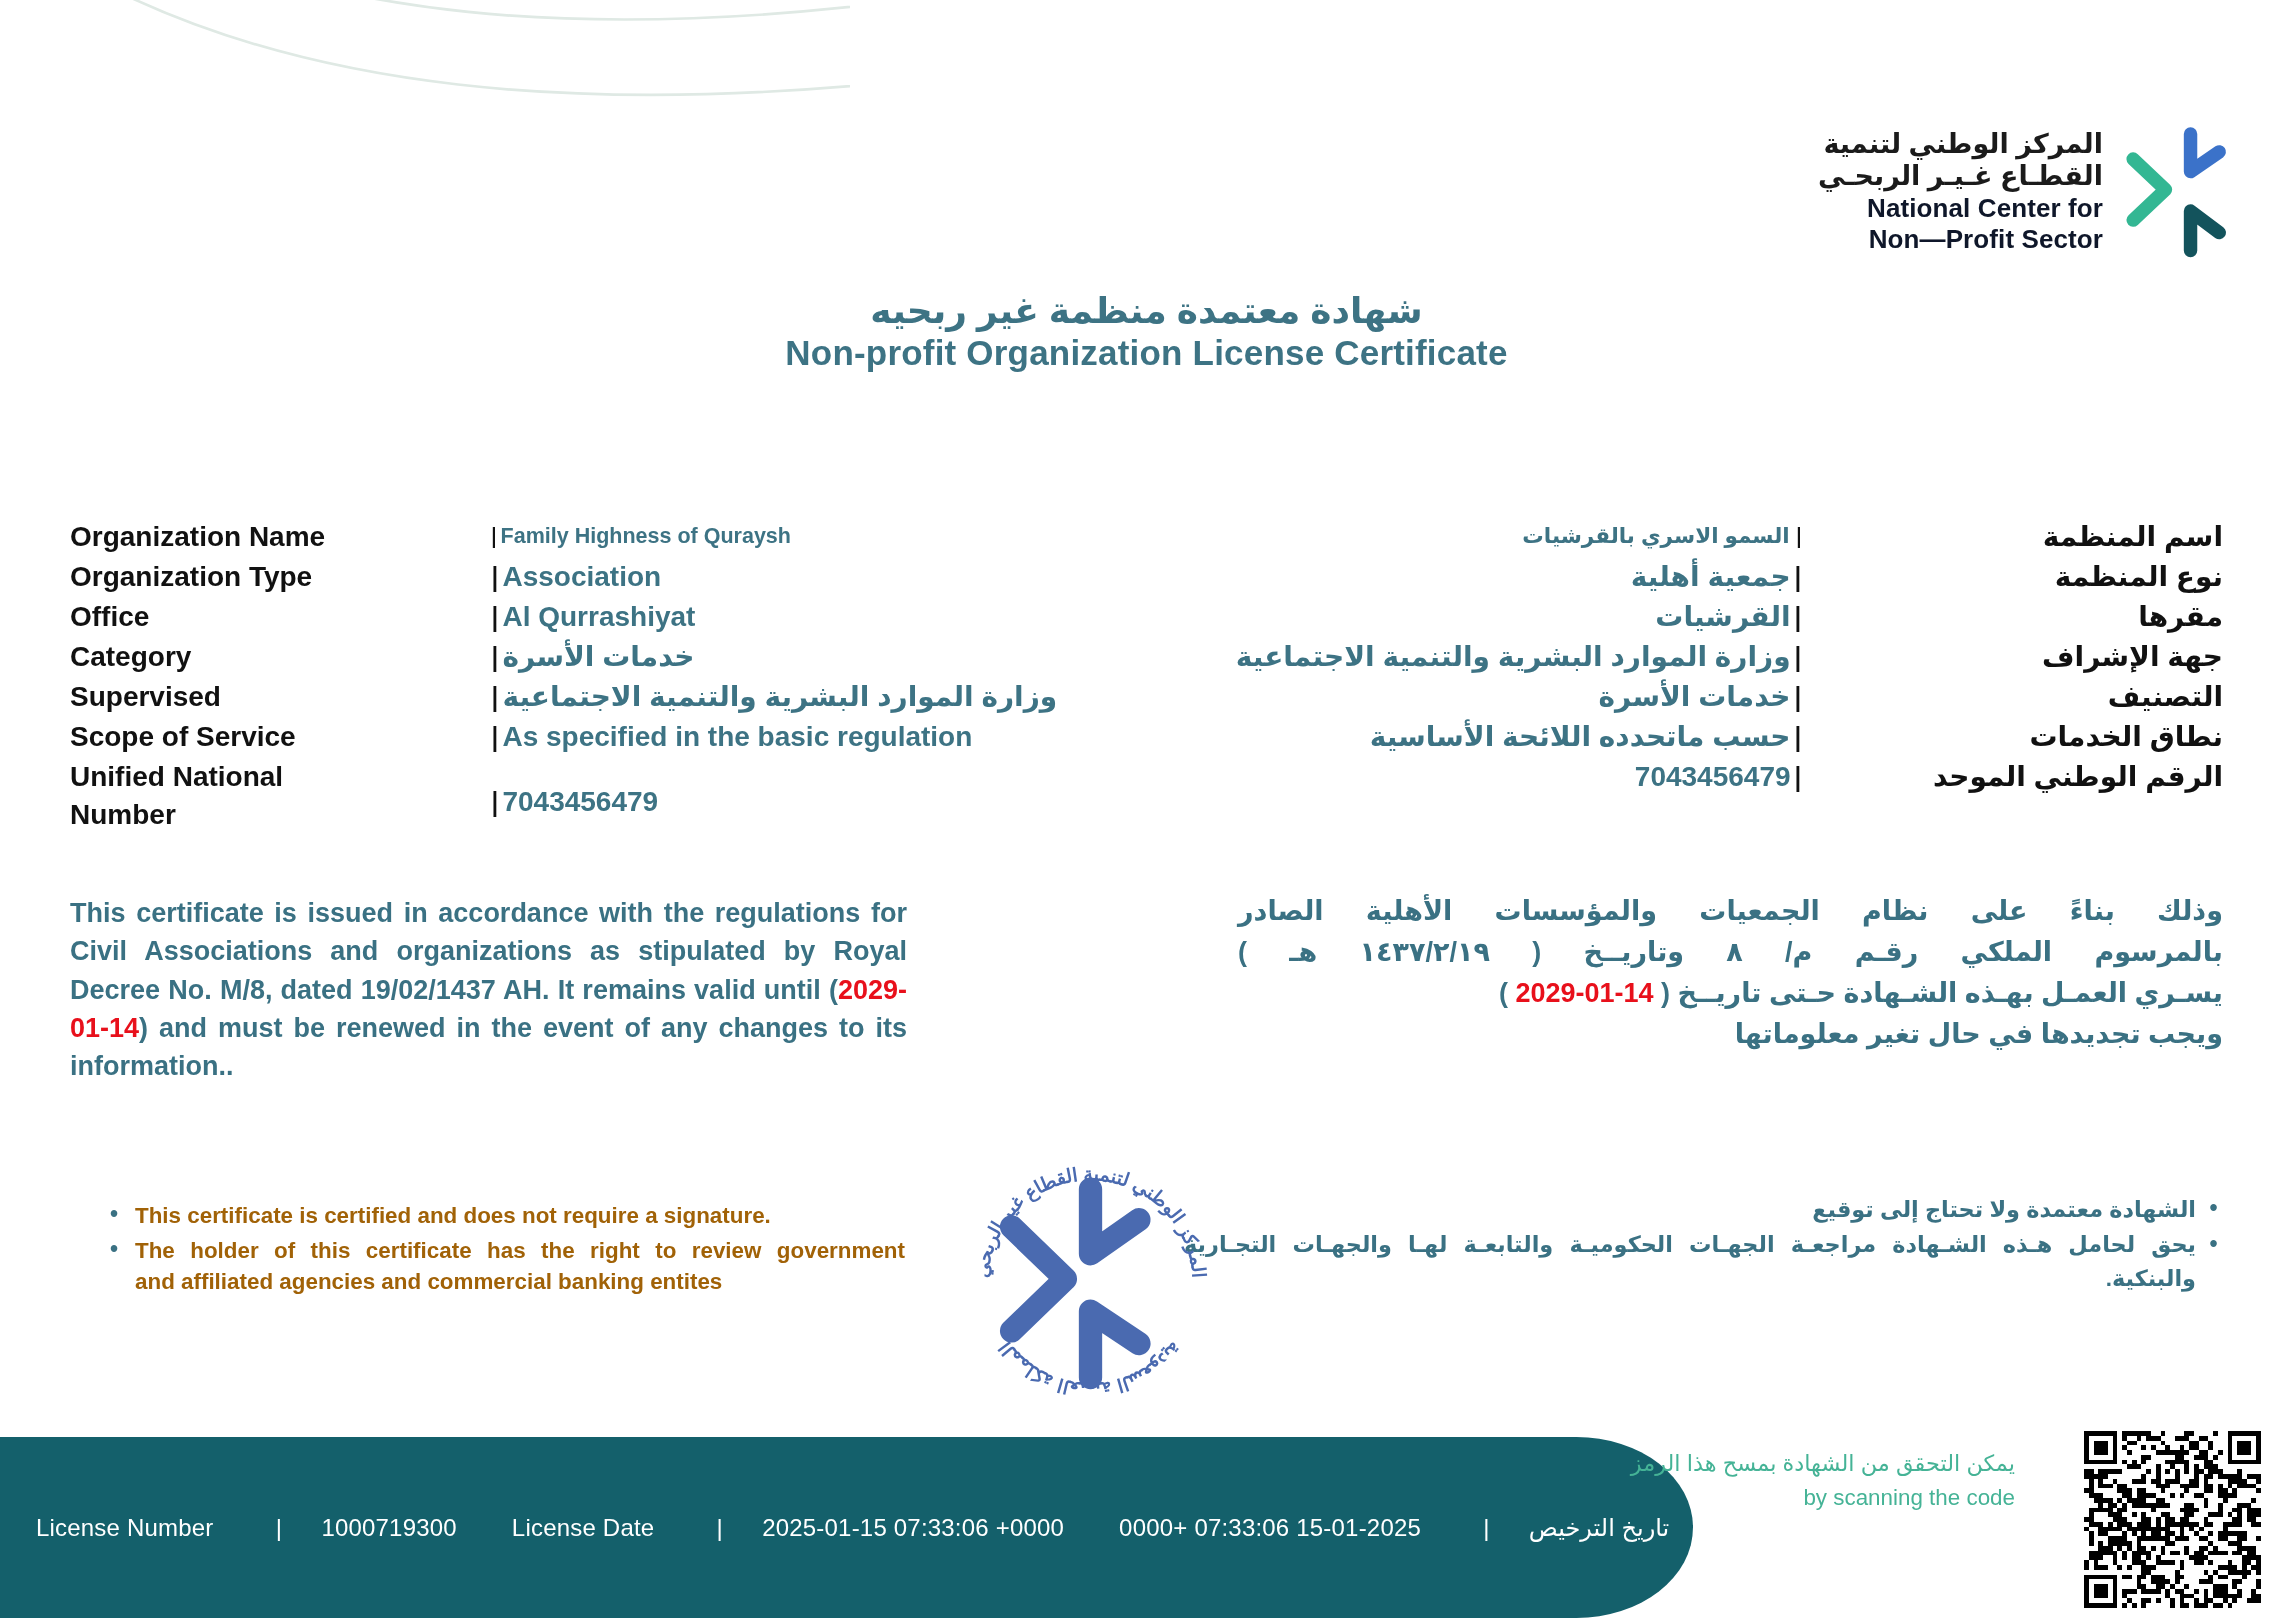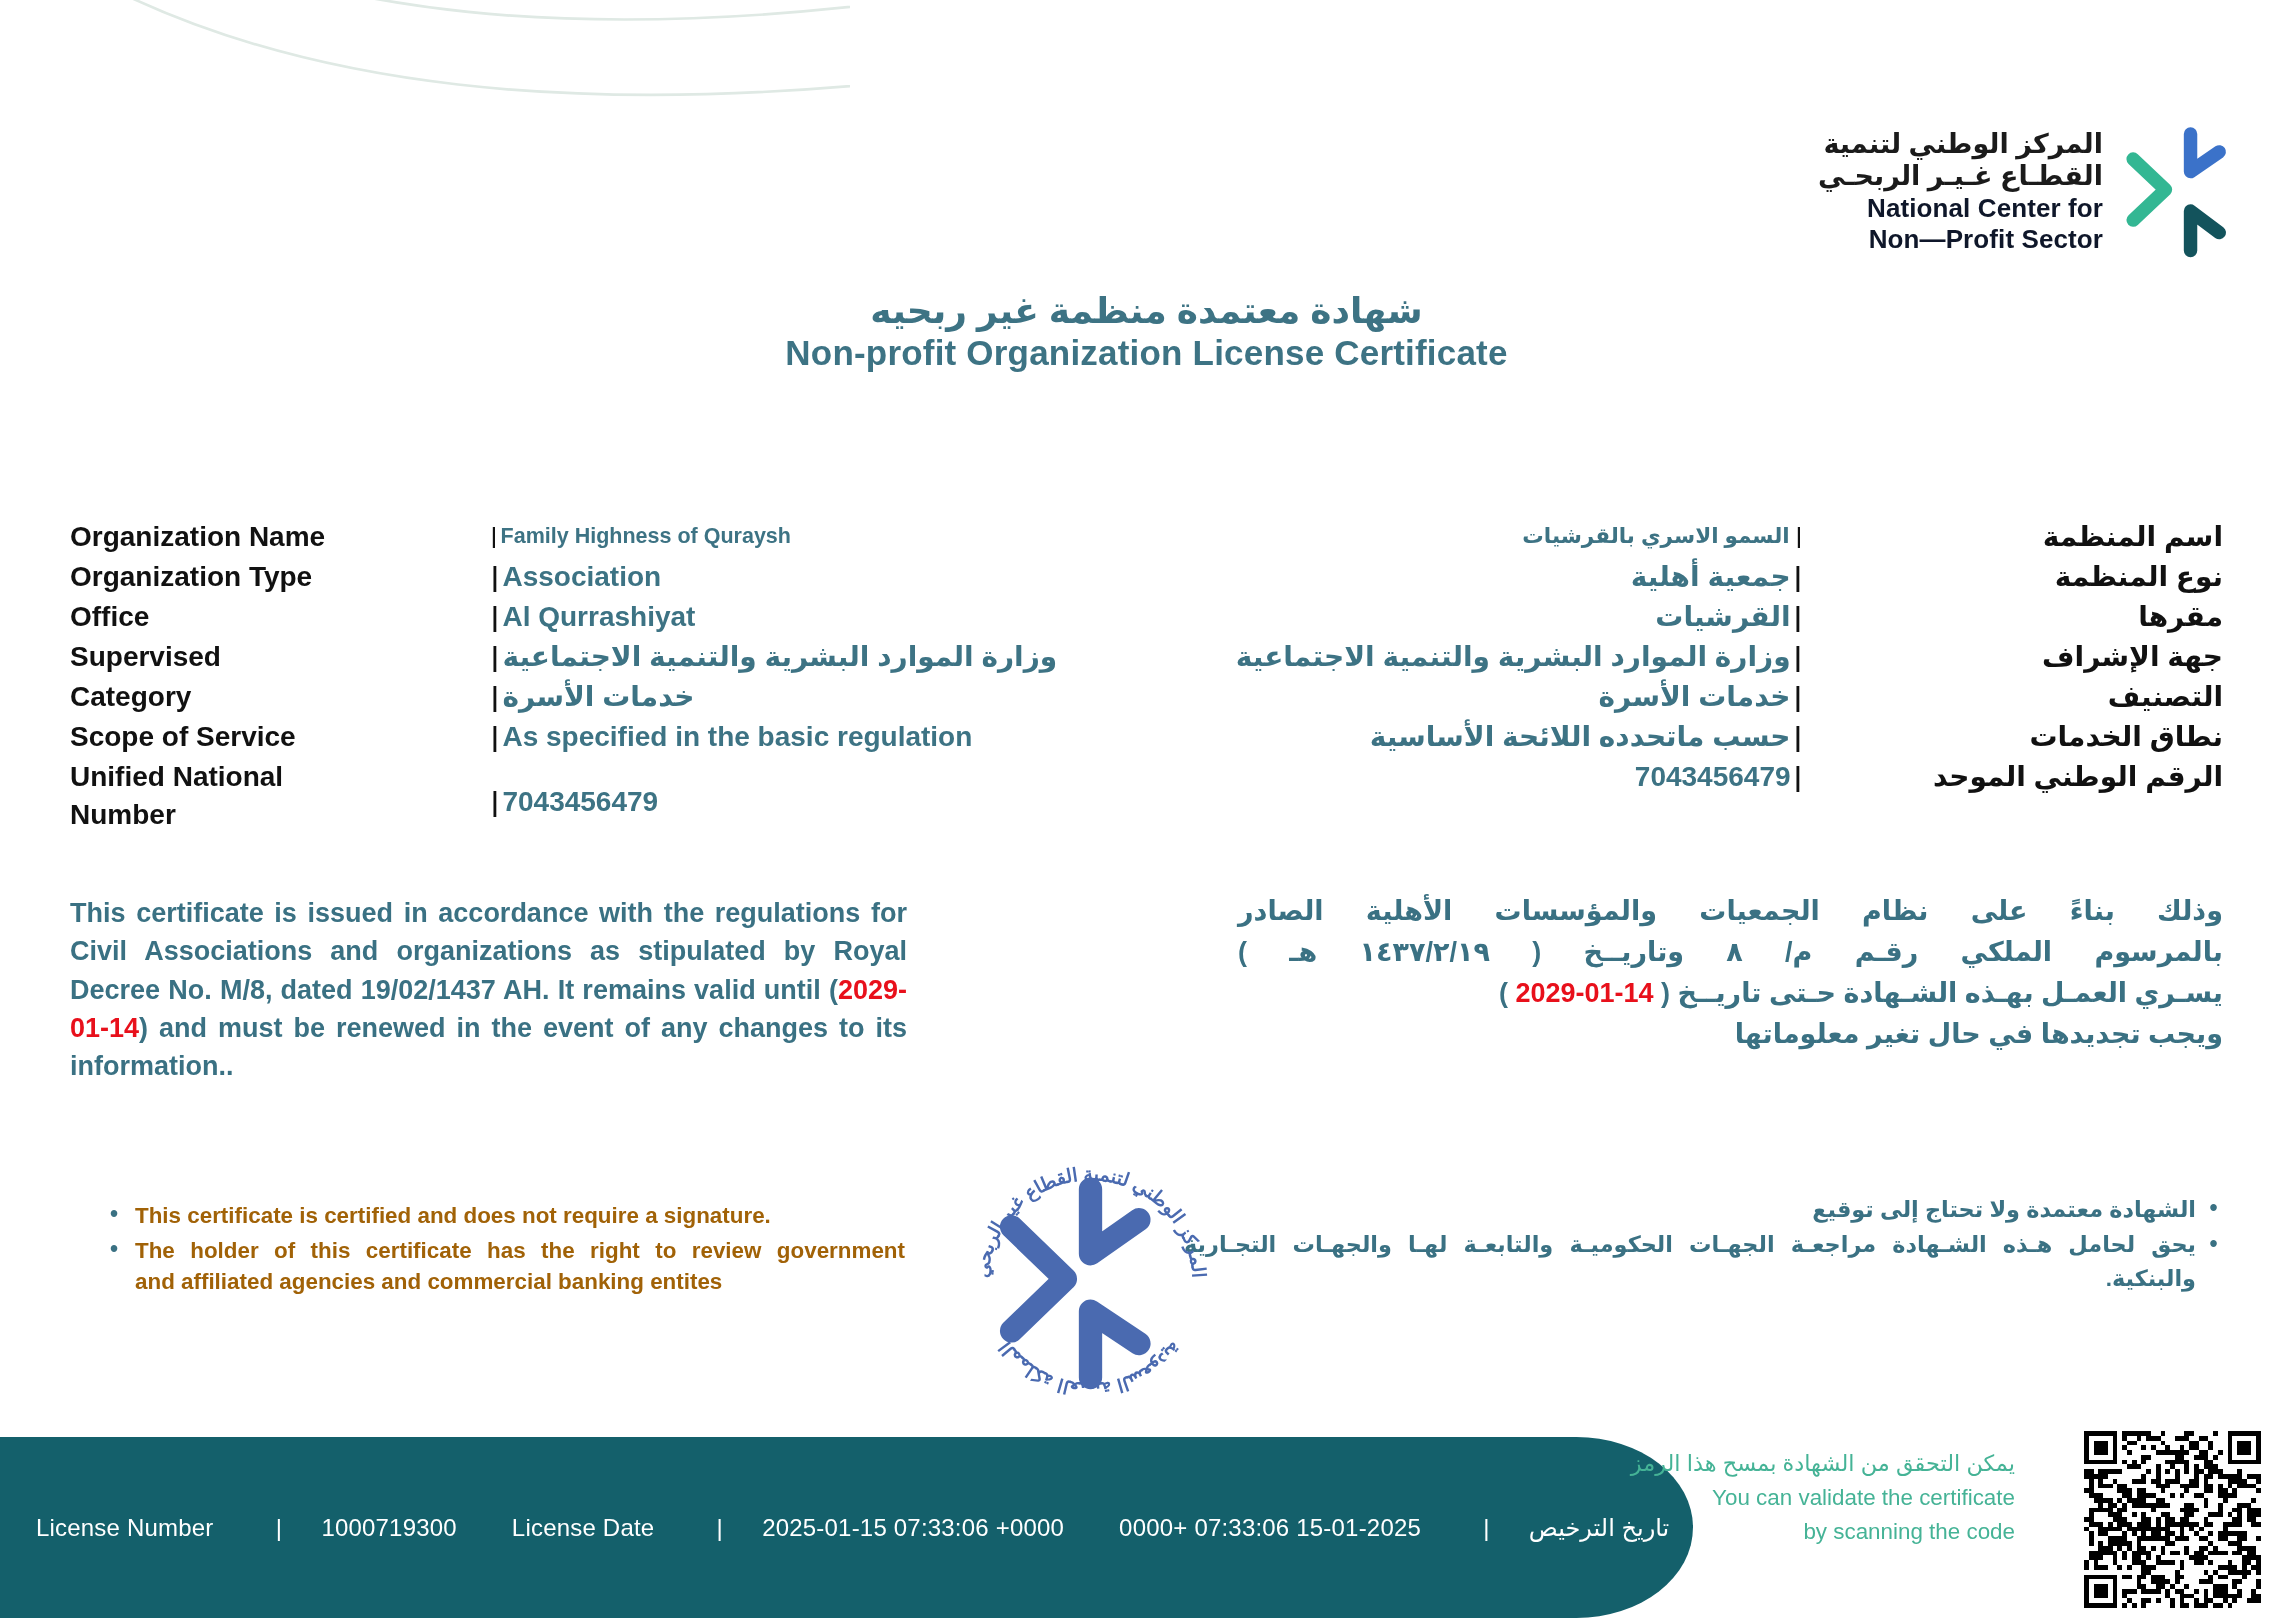--- a/index.html
+++ b/index.html
@@ -144,26 +144,26 @@
       </div>
       <div class="frow">
         <div class="lbl">Organization Type</div>
         <div class="val"><span class="bar">|</span><span>Association</span></div>
       </div>
       <div class="frow">
         <div class="lbl">Office</div>
         <div class="val"><span class="bar">|</span><span>Al Qurrashiyat</span></div>
       </div>
       <div class="frow">
+        <div class="lbl">Category</div>
+        <div class="val"><span class="bar">|</span><span>خدمات الأسرة</span></div>
+      </div>
+      <div class="frow">
         <div class="lbl">Supervised</div>
         <div class="val"><span class="bar">|</span><span>وزارة الموارد البشرية والتنمية الاجتماعية</span></div>
-      </div>
-      <div class="frow">
-        <div class="lbl">Category</div>
-        <div class="val"><span class="bar">|</span><span>خدمات الأسرة</span></div>
       </div>
       <div class="frow">
         <div class="lbl">Scope of Service</div>
         <div class="val"><span class="bar">|</span><span>As specified in the basic regulation</span></div>
       </div>
       <div class="frow tall">
         <div class="lbl">Unified National
 Number</div>
         <div class="val" style="top:25px"><span class="bar">|</span><span>7043456479</span></div>
       </div>
@@ -261,21 +261,20 @@
     <span class="seg">0000+ 07:33:06 15-01-2025</span>
     <span class="pipe">|</span>
     <span class="seg ar">تاريخ الترخيص</span>
     <span class="seg">1000719300</span>
     <span class="pipe">|</span>
     <span class="seg ar">رقم الترخيص</span>
   </div>
 
   <div class="validate">
     <div class="ar">يمكن التحقق من الشهادة بمسح هذا الرمز</div>
-    <div>You can validate the certificate</div>
     <div>by scanning the code</div>
   </div>
 
   <div class="qr">
     <svg viewBox="0 0 37 37" shape-rendering="crispEdges">
       <rect width="37" height="37" fill="#fff"></rect>
       <g fill="#000" id="qrcells">
           <rect x="0" y="0" width="1" height="1"></rect>
           <rect x="1" y="0" width="1" height="1"></rect>
           <rect x="2" y="0" width="1" height="1"></rect>

